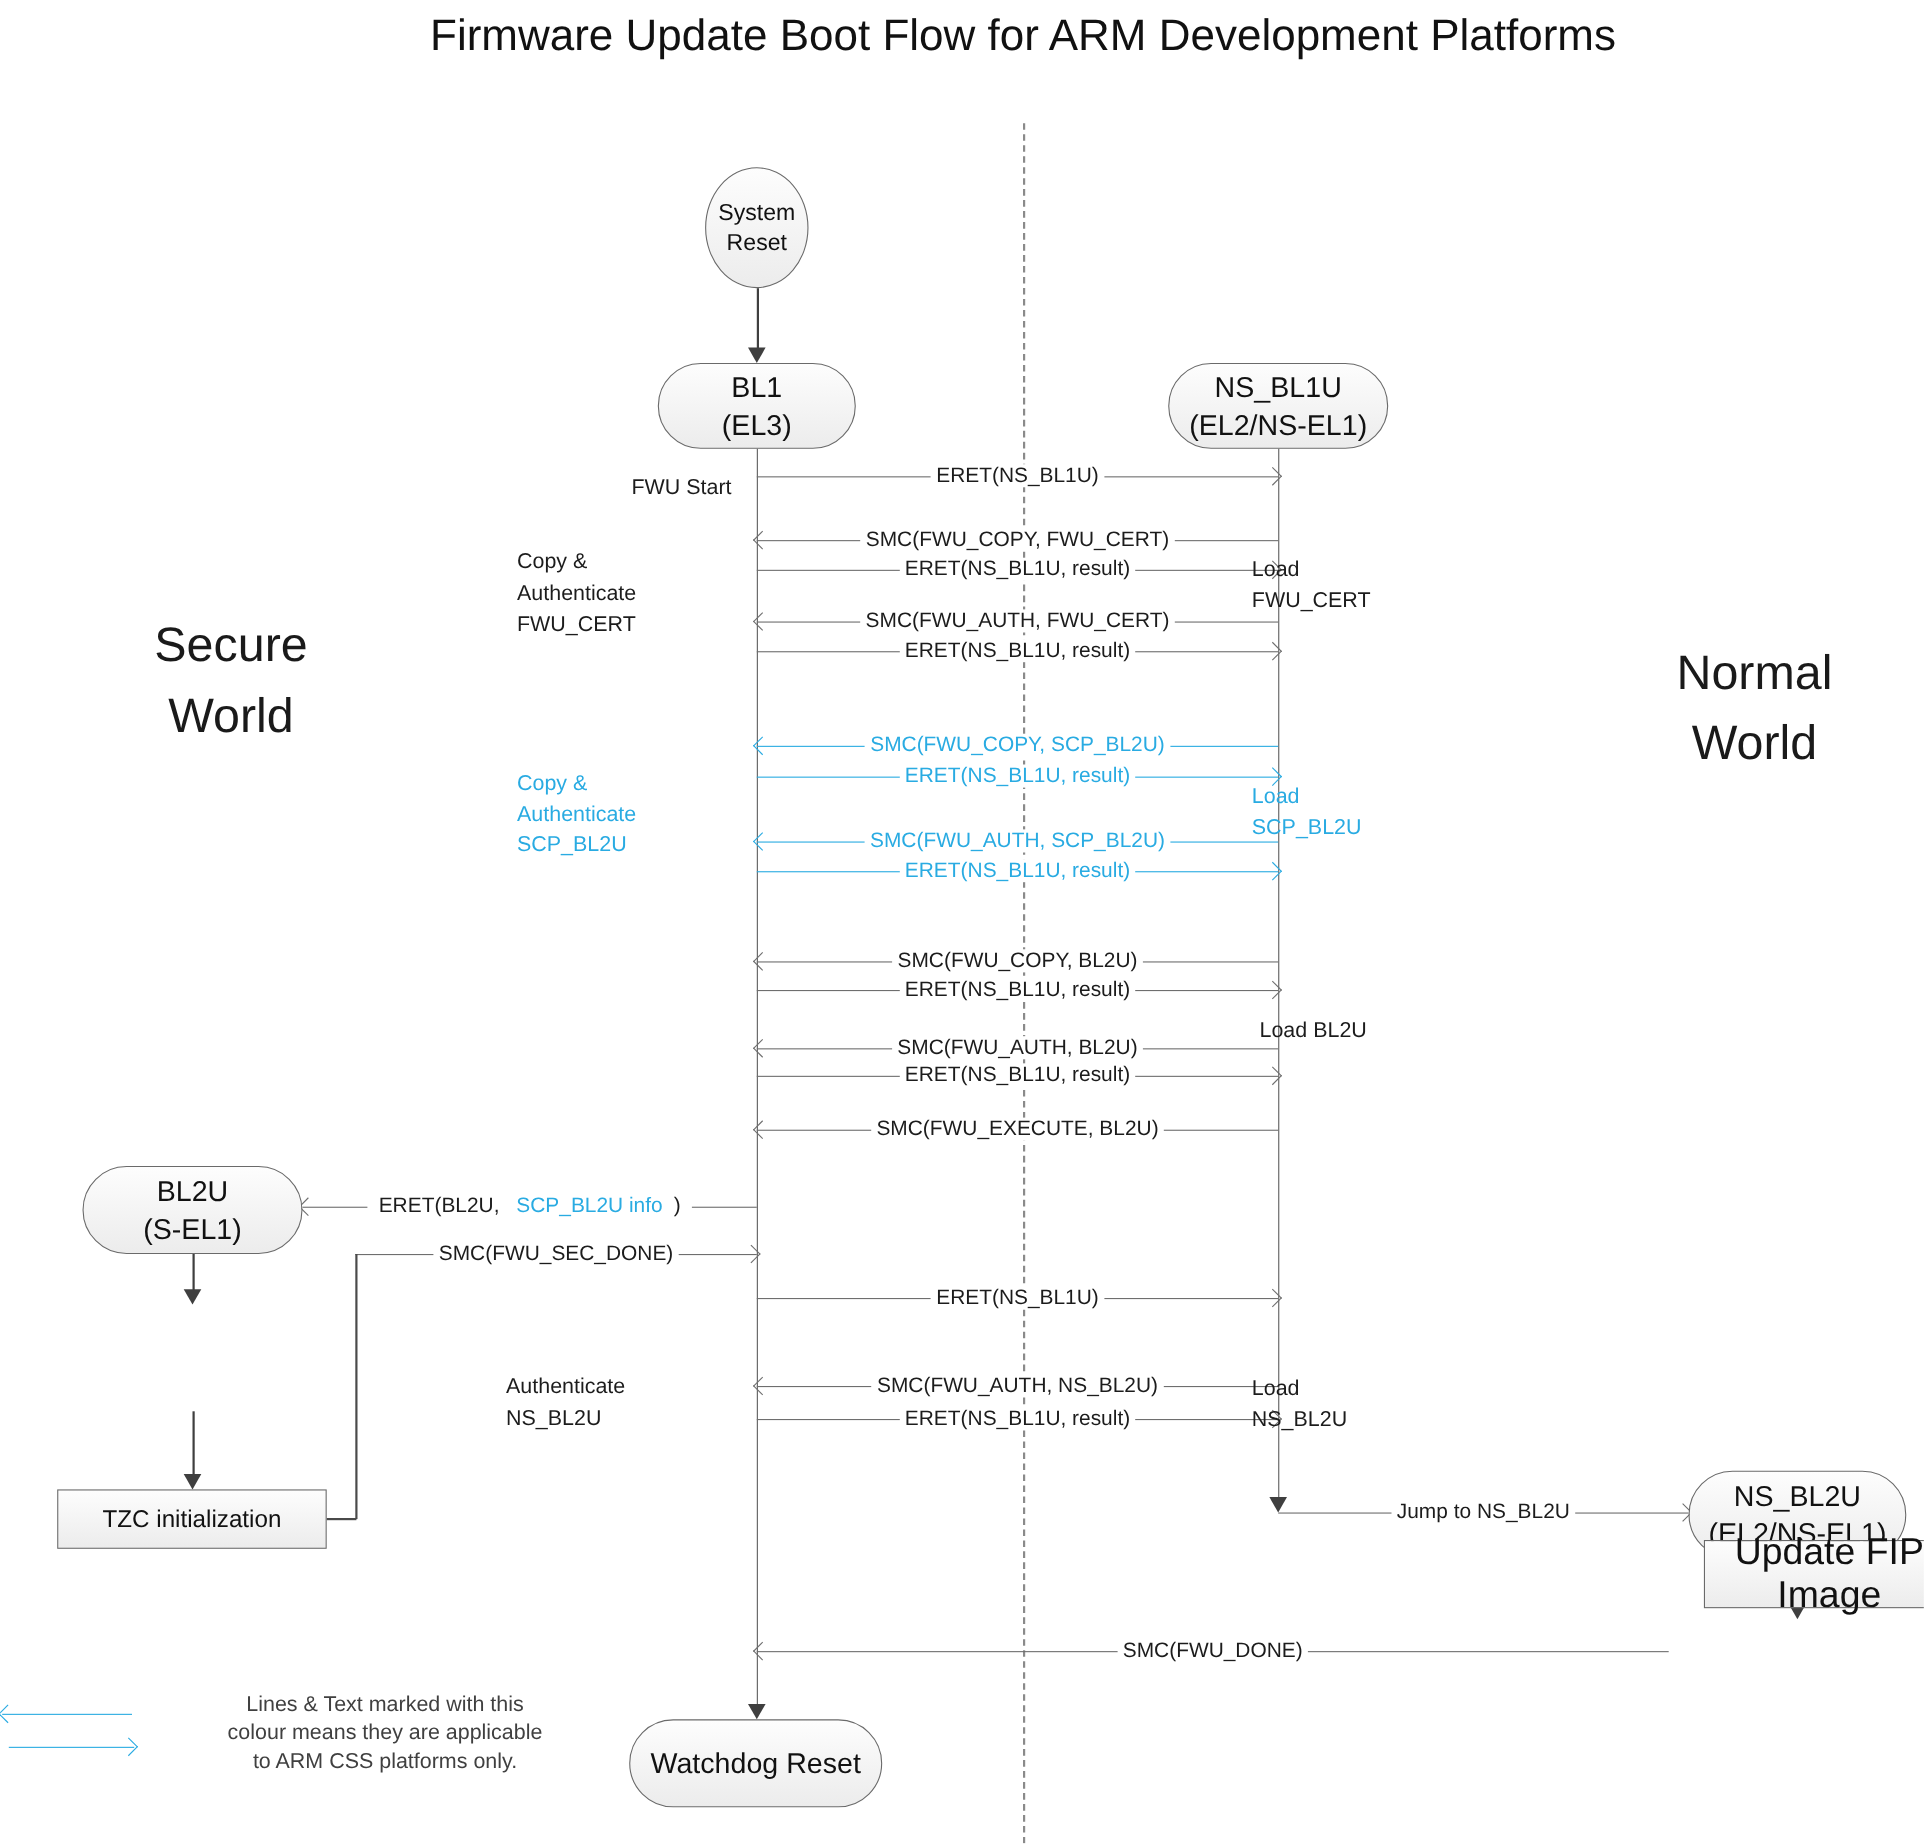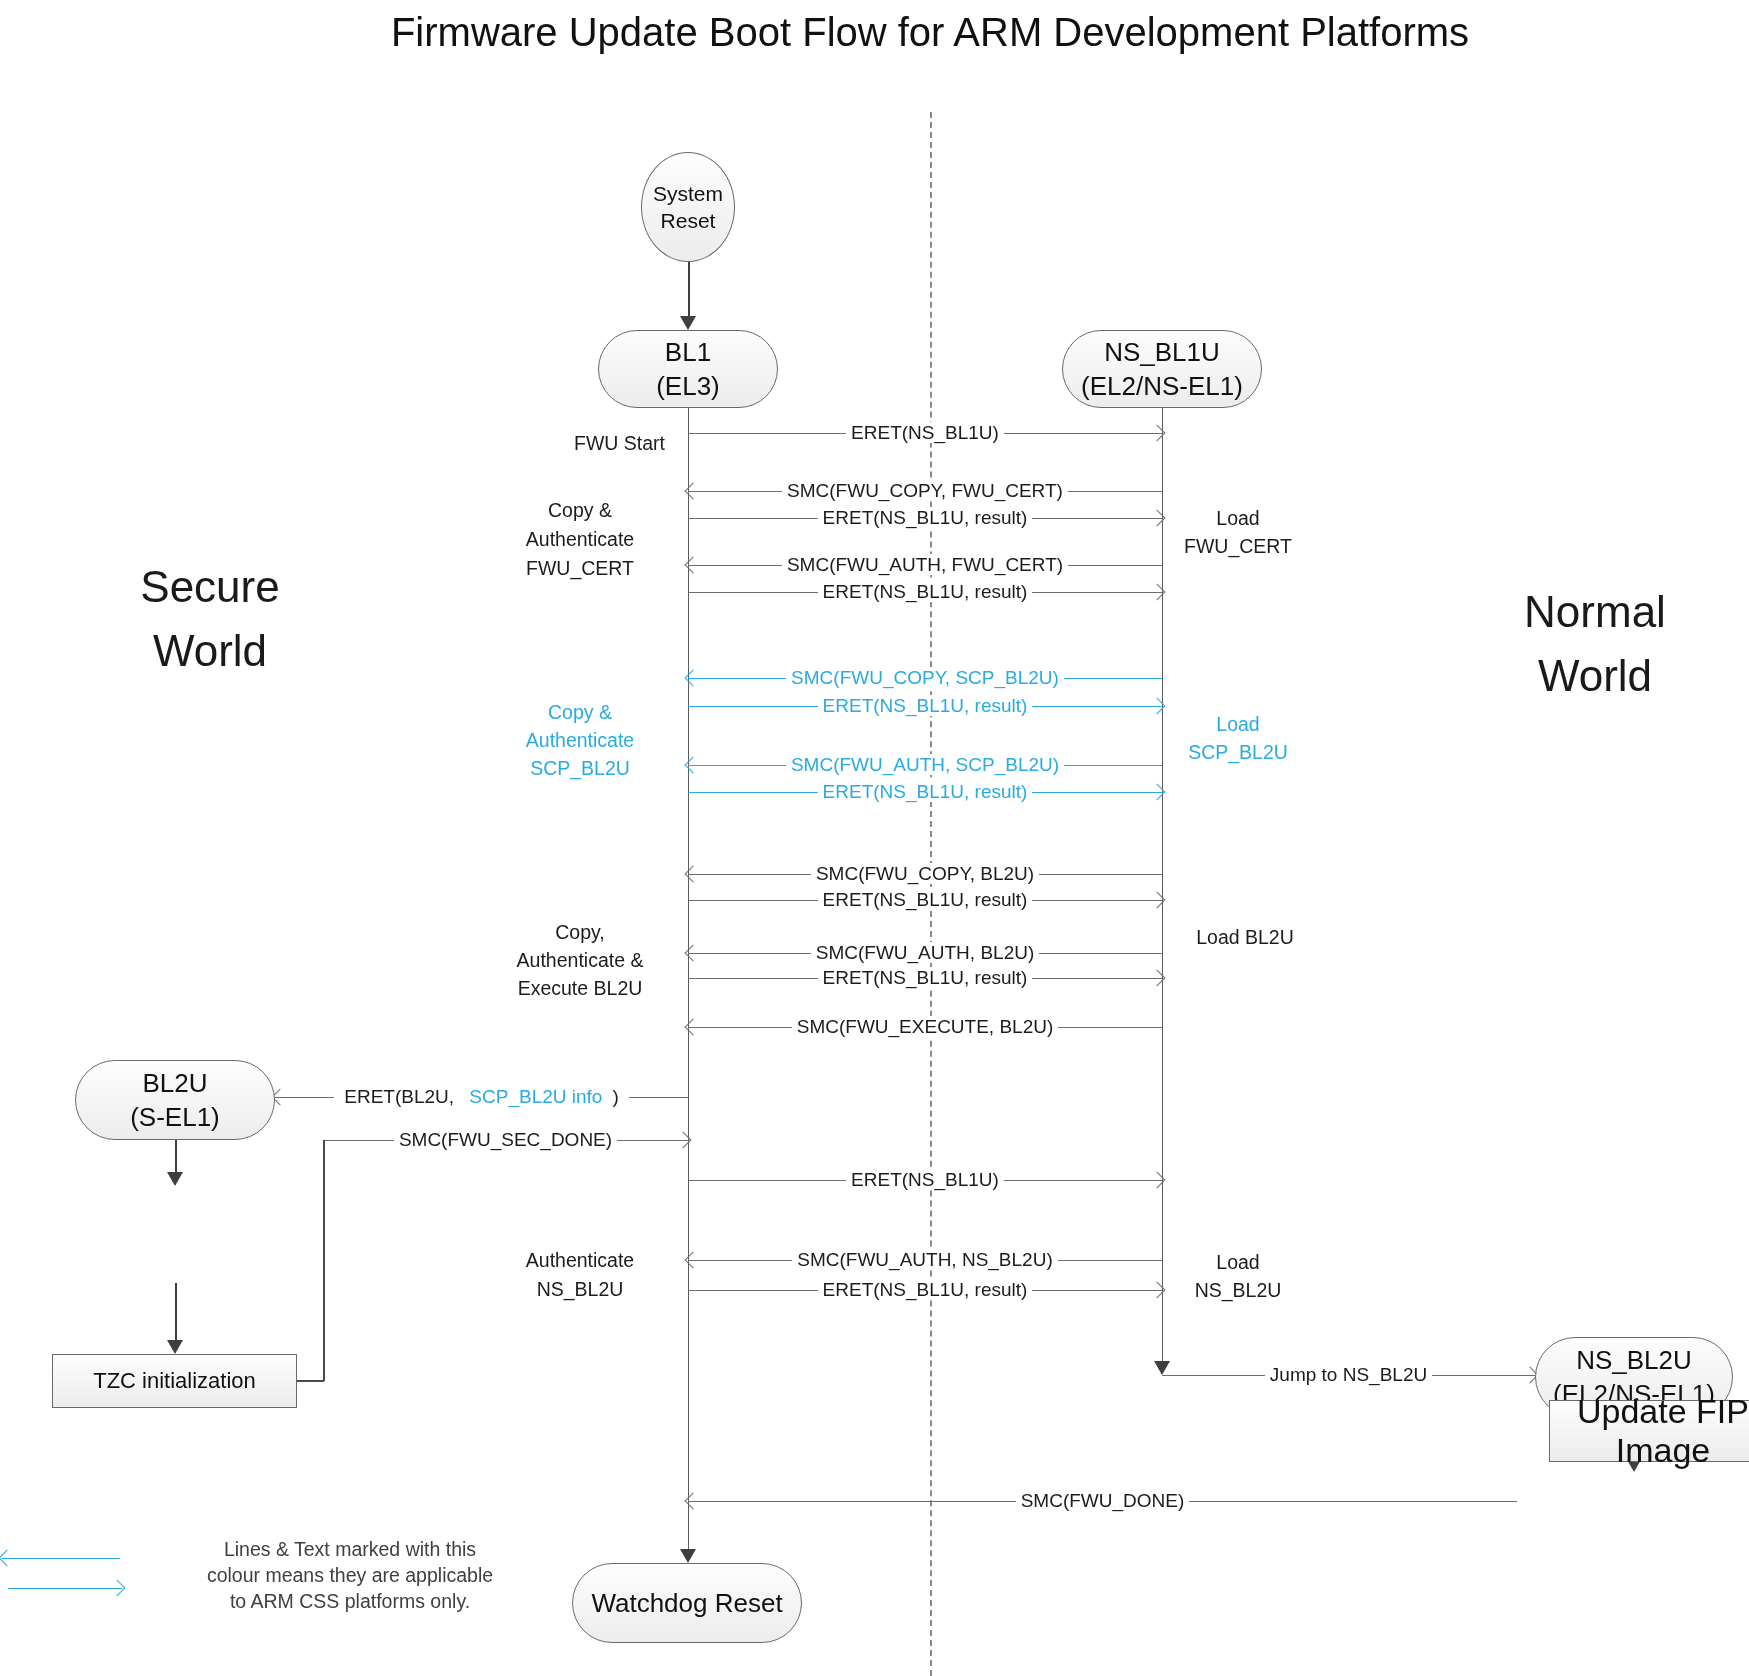--- a/index.html
+++ b/index.html
@@ -36,21 +36,21 @@
                 text-align:center;font-size:19px;color:var(--tc);pointer-events:none;}
   .mrow .mlabel span{background:#fff;padding:0 5px;}
   .chev{position:absolute;width:11px;height:11px;top:-6px;}
   .chev.left{left:-1px;border-top:1.4px solid var(--c);border-left:1.4px solid var(--c);
              transform:rotate(-45deg);}
   .chev.right{right:-1px;border-top:1.4px solid var(--c);border-right:1.4px solid var(--c);
               transform:rotate(45deg);}
   .mrow.blue{--c:#29ABE2;--tc:#29ABE2;}
 
   
-  .side-label{position:absolute;font-size:19.5px;text-align:center;color:#1c1c1c;}
+  .side-label{position:absolute;font-size:19.5px;color:#1c1c1c;}
   .side-label.blue{color:#29ABE2;}
   .right-align{text-align:right;}
 
   .blue-text{color:#29ABE2;}
 
   .legend-text{position:absolute;color:#404040;font-size:19.5px;text-align:center;line-height:26px;}
 </style>
 </head>
 <body>
 
@@ -185,25 +185,20 @@
   <div class="side-label" style="left:470px;top:496px;width:220px;line-height:29px;">
     <div>Copy &amp;</div>
     <div>Authenticate</div>
     <div>FWU_CERT</div>
   </div>
   <div class="side-label blue" style="left:470px;top:698px;width:220px;line-height:28px;">
     <div>Copy &amp;</div>
     <div>Authenticate</div>
     <div>SCP_BL2U</div>
   </div>
-  <div class="side-label" style="left:460px;top:918px;width:240px;line-height:28px;">
-    <div>Copy,</div>
-    <div>Authenticate &amp;</div>
-    <div>Execute BL2U</div>
-  </div>
   <div class="side-label" style="left:460px;top:1246px;width:240px;line-height:29px;">
     <div>Authenticate</div>
     <div>NS_BL2U</div>
   </div>
 
   <div class="side-label" style="left:1138px;top:504px;width:200px;line-height:28px;">
     <div>Load</div>
     <div>FWU_CERT</div>
   </div>
   <div class="side-label blue" style="left:1138px;top:710px;width:200px;line-height:28px;">

